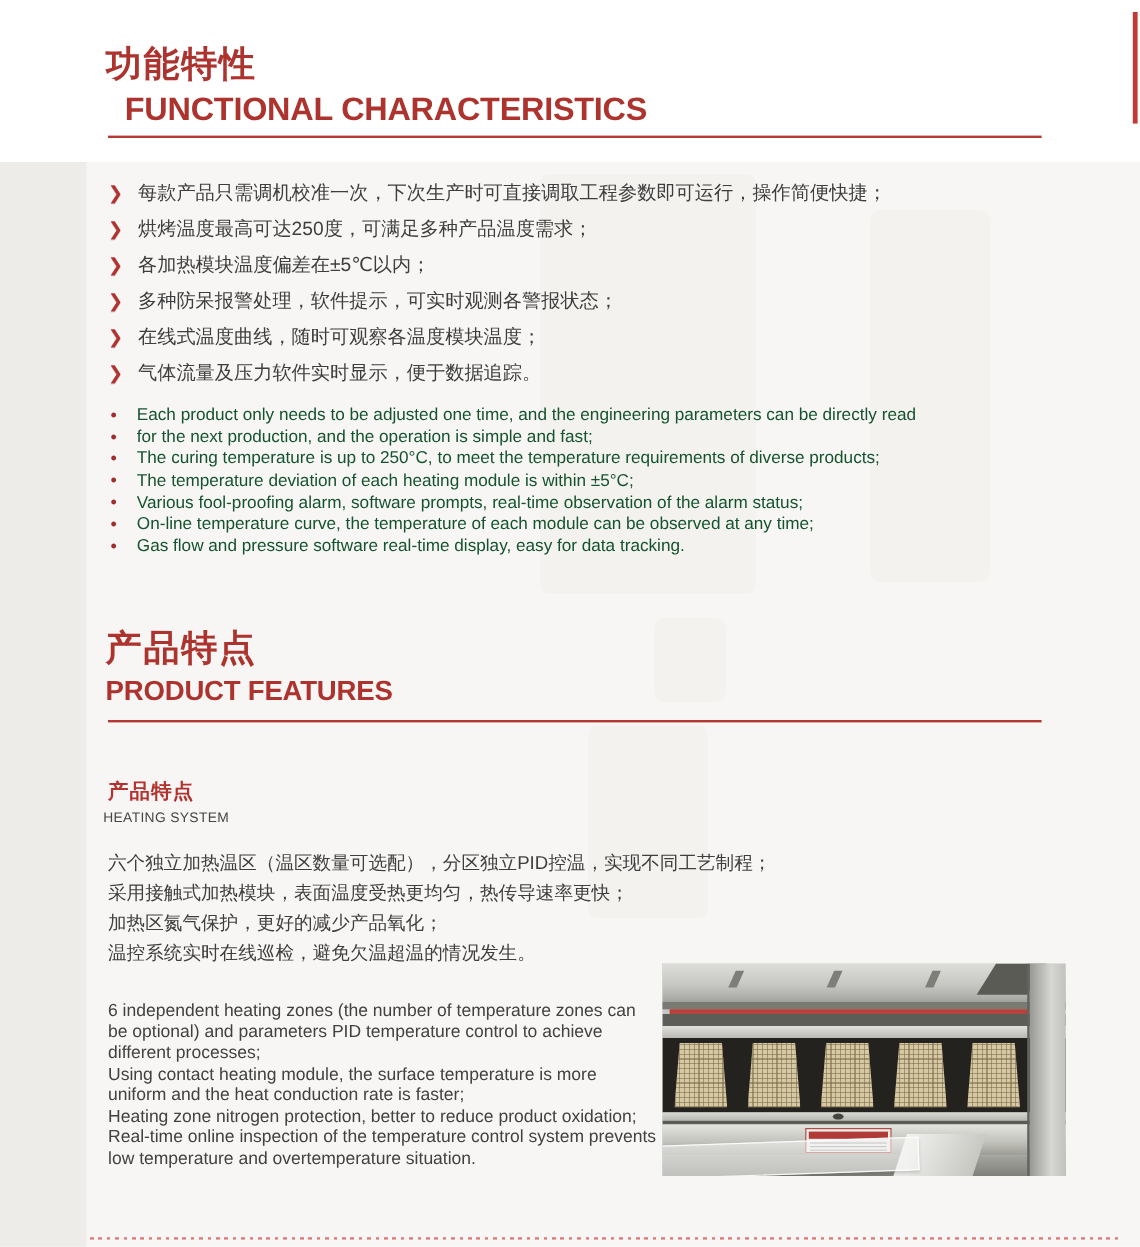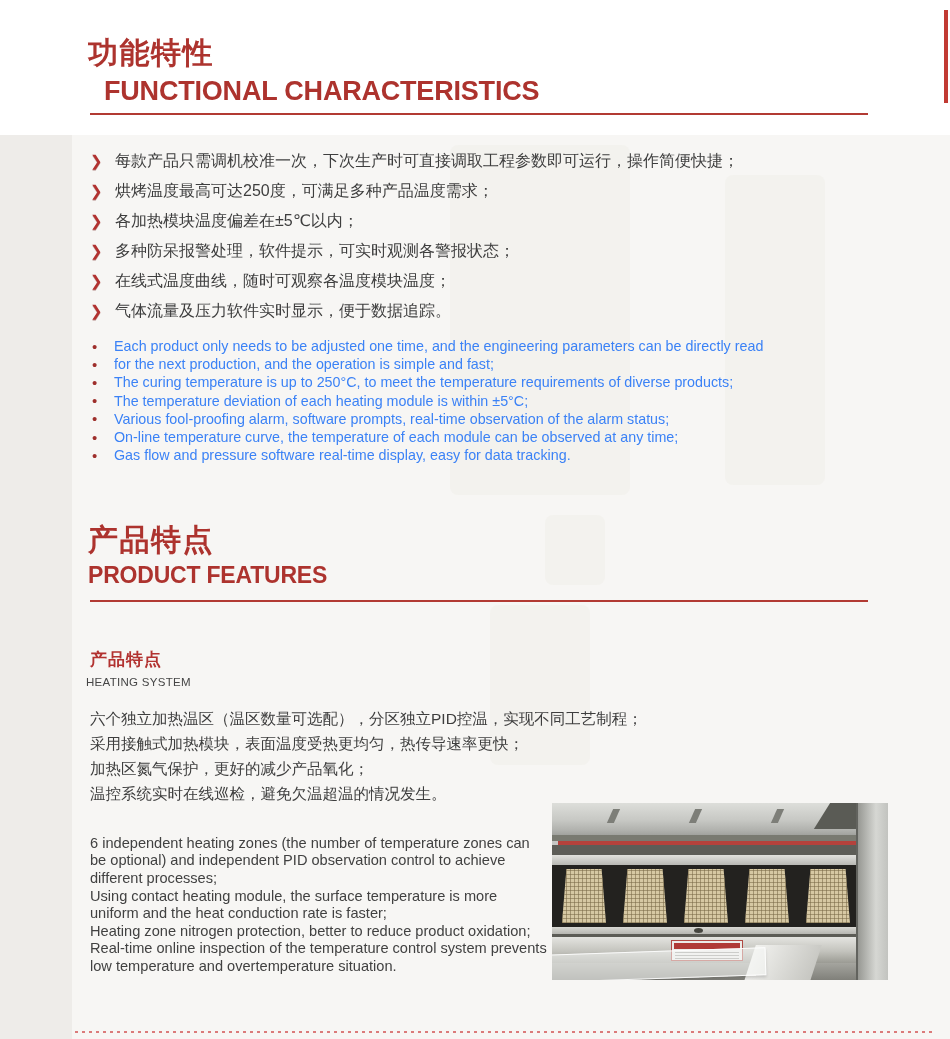--- a/index.html
+++ b/index.html
@@ -35,21 +35,21 @@
   .cn-list{left:90px;top:146px;}
   .cn-row{display:flex;align-items:center;height:30px;}
   .chev{color:#b23230;font-weight:bold;font-size:15px;width:25px;flex:0 0 25px;
         text-shadow:0 1px 0 rgba(110,25,22,.35);}
   .cn-text{font-size:16px;color:#3e3e3e;white-space:nowrap;}
 
   
   .en-list{left:90px;top:337px;}
   .en-row{display:flex;align-items:center;height:18.2px;}
   .dot{color:#9e2f2b;width:22px;flex:0 0 22px;font-size:15px;padding-left:2px;}
-  .en-text{font-size:14.3px;color:#3b82f6;white-space:nowrap;}
+  .en-text{font-size:14.3px;color:#14532d;white-space:nowrap;}
 
   
   .hs-title-cn{left:90px;top:648px;font-size:17px;font-weight:bold;color:#b23230;letter-spacing:1px;}
   .hs-title-en{left:86px;top:676px;font-size:11.5px;color:#464646;letter-spacing:.3px;}
   .cn-para{left:90px;top:707px;}
   .cnp-line{height:25px;display:flex;align-items:center;font-size:15.5px;color:#3e3e3e;white-space:nowrap;}
   .en-para{left:90px;top:834px;}
   .enp-line{height:17.6px;display:flex;align-items:center;font-size:14.6px;color:#414141;white-space:nowrap;}
 
   
@@ -200,21 +200,21 @@
 
     <div class="cnp-line">加热区氮气保护，更好的减少产品氧化；</div>
 
     <div class="cnp-line">温控系统实时在线巡检，避免欠温超温的情况发生。</div>
   </div>
 
 <div class="abs en-para">
 
     <div class="enp-line">6 independent heating zones (the number of temperature zones can</div>
 
-    <div class="enp-line">be optional) and independent PID observation control to achieve</div>
+    <div class="enp-line">be optional) and parameters PID temperature control to achieve</div>
 
     <div class="enp-line">different processes;</div>
 
     <div class="enp-line">Using contact heating module, the surface temperature is more</div>
 
     <div class="enp-line">uniform and the heat conduction rate is faster;</div>
 
     <div class="enp-line">Heating zone nitrogen protection, better to reduce product oxidation;</div>
 
     <div class="enp-line">Real-time online inspection of the temperature control system prevents</div>

